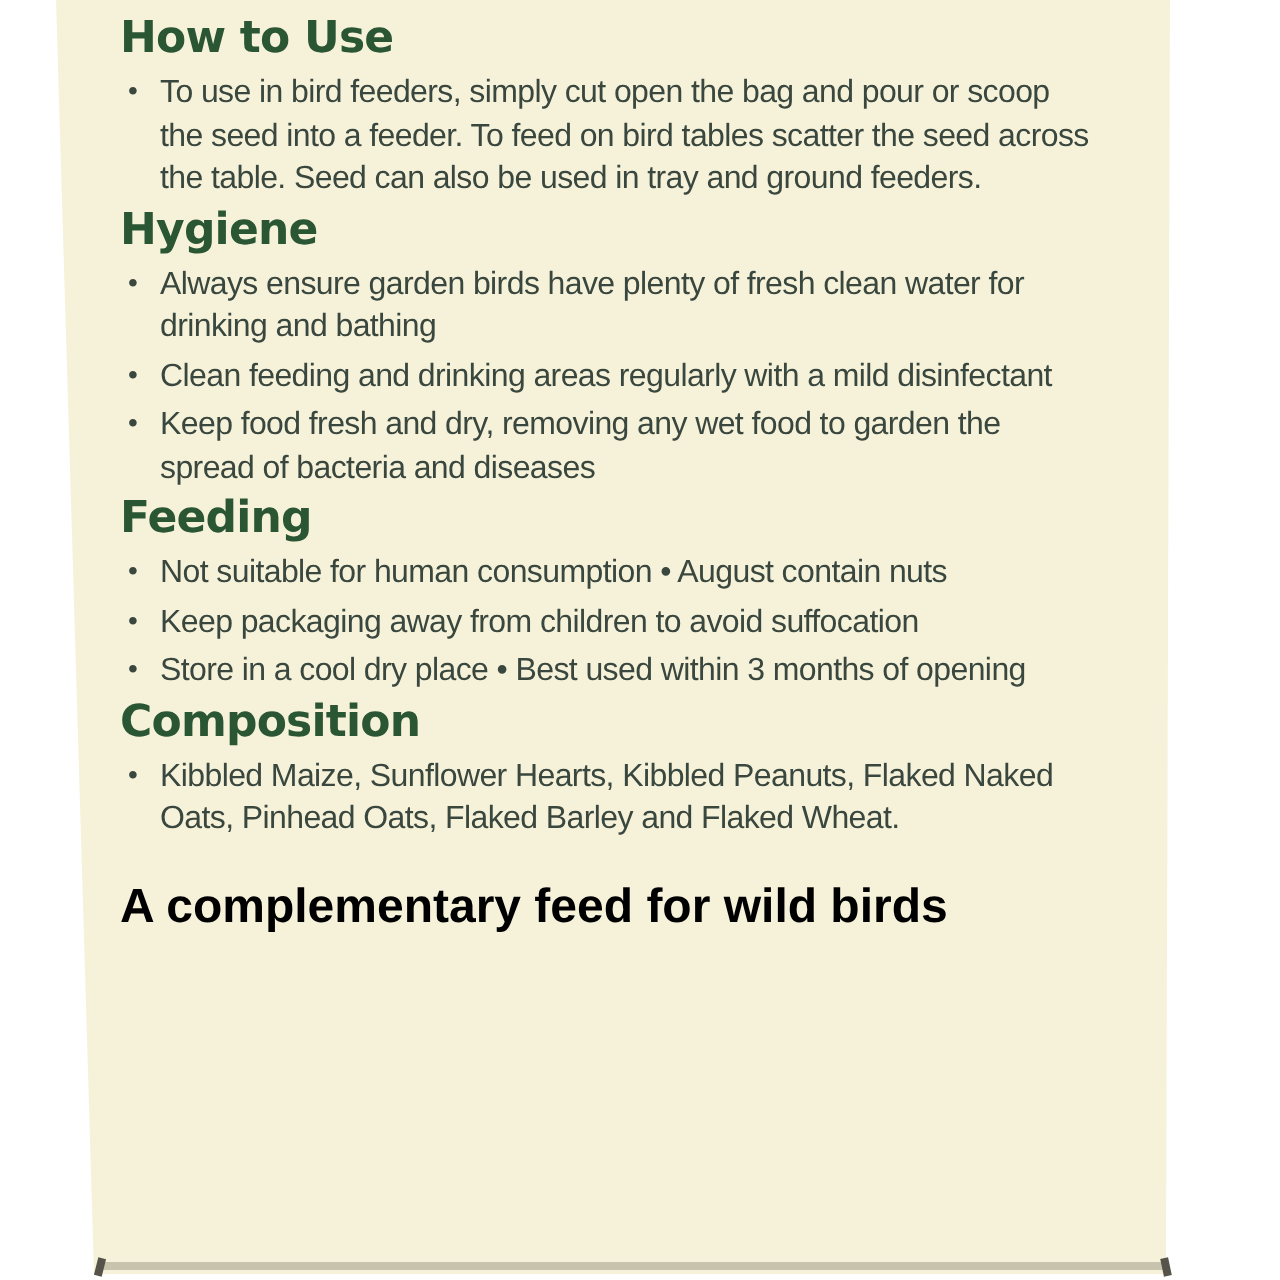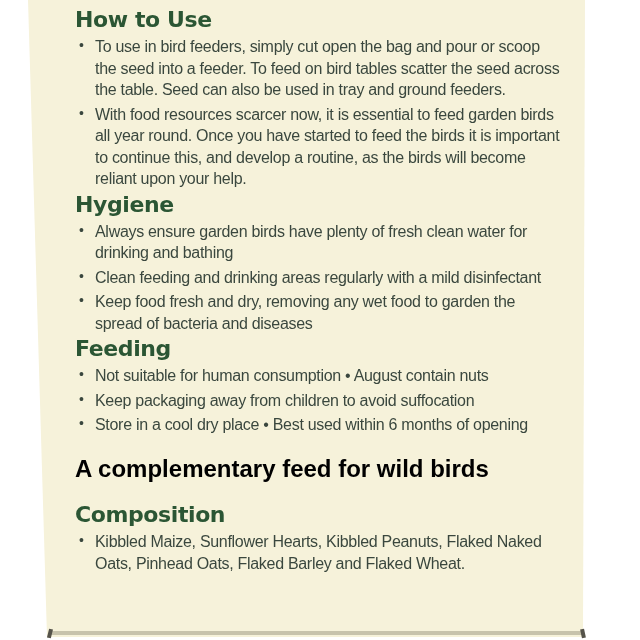--- a/index.html
+++ b/index.html
@@ -37,21 +37,21 @@
     width: 4px;
     height: 9px;
     background: #55534a;
     top: -2px;
   }
   .label-bottom-edge::before { left: -2px; transform: rotate(14deg); }
   .label-bottom-edge::after { right: -2px; transform: rotate(-12deg); }
 
   .content {
     position: absolute;
-    left: 75px;
+    left: 60px;
     top: 6px;
     width: 492px;
   }
   h2.heading {
     font-family: "DejaVu Sans", sans-serif;
     font-weight: bold;
     font-size: 22px;
     line-height: 24px;
     letter-spacing: -0.4px;
     color: #2b5634;
@@ -88,47 +88,44 @@
 
 <div class="content" id="sections-root">
   <section class="section">
     <h2 class="heading">How to Use</h2>
     <ul class="bullets">
         <li>To use in bird feeders, simply cut open the bag and pour or scoop the seed into a feeder. To feed on bird tables scatter the seed across the table. Seed can also be used in tray and ground feeders.</li>
       </ul>
   </section>
 
   <section class="section">
-    <ul class="bullets">
-        <li>With food resources scarcer now, it is essential to feed garden birds all year round. Once you have started to feed the birds it is important to continue this, and develop a routine, as the birds will become reliant upon your help.</li>
-      </ul>
   </section>
 
   <section class="section">
     <h2 class="heading">Hygiene</h2>
     <ul class="bullets">
         <li>Always ensure garden birds have plenty of fresh clean water for drinking and bathing</li>
         <li>Clean feeding and drinking areas regularly with a mild disinfectant</li>
         <li>Keep food fresh and dry, removing any wet food to garden the spread of bacteria and diseases</li>
       </ul>
   </section>
 
   <section class="section">
     <h2 class="heading">Feeding</h2>
     <ul class="bullets">
         <li>Not suitable for human consumption • August contain nuts</li>
         <li>Keep packaging away from children to avoid suffocation</li>
-        <li>Store in a cool dry place • Best used within 6 months of opening</li>
+        <li>Store in a cool dry place • Best used within 3 months of opening</li>
       </ul>
-  </section>
-
-  <section class="section">
-    <h2 class="note">A complementary feed for wild birds</h2>
-
   </section>
 
   <section class="section">
     <h2 class="heading">Composition</h2>
     <ul class="bullets">
         <li>Kibbled Maize, Sunflower Hearts, Kibbled Peanuts, Flaked Naked Oats, Pinhead Oats, Flaked Barley and Flaked Wheat.</li>
       </ul>
   </section>
+
+  <section class="section">
+    <h2 class="note">A complementary feed for wild birds</h2>
+
+  </section>
 </div>
 
 </body></html>

